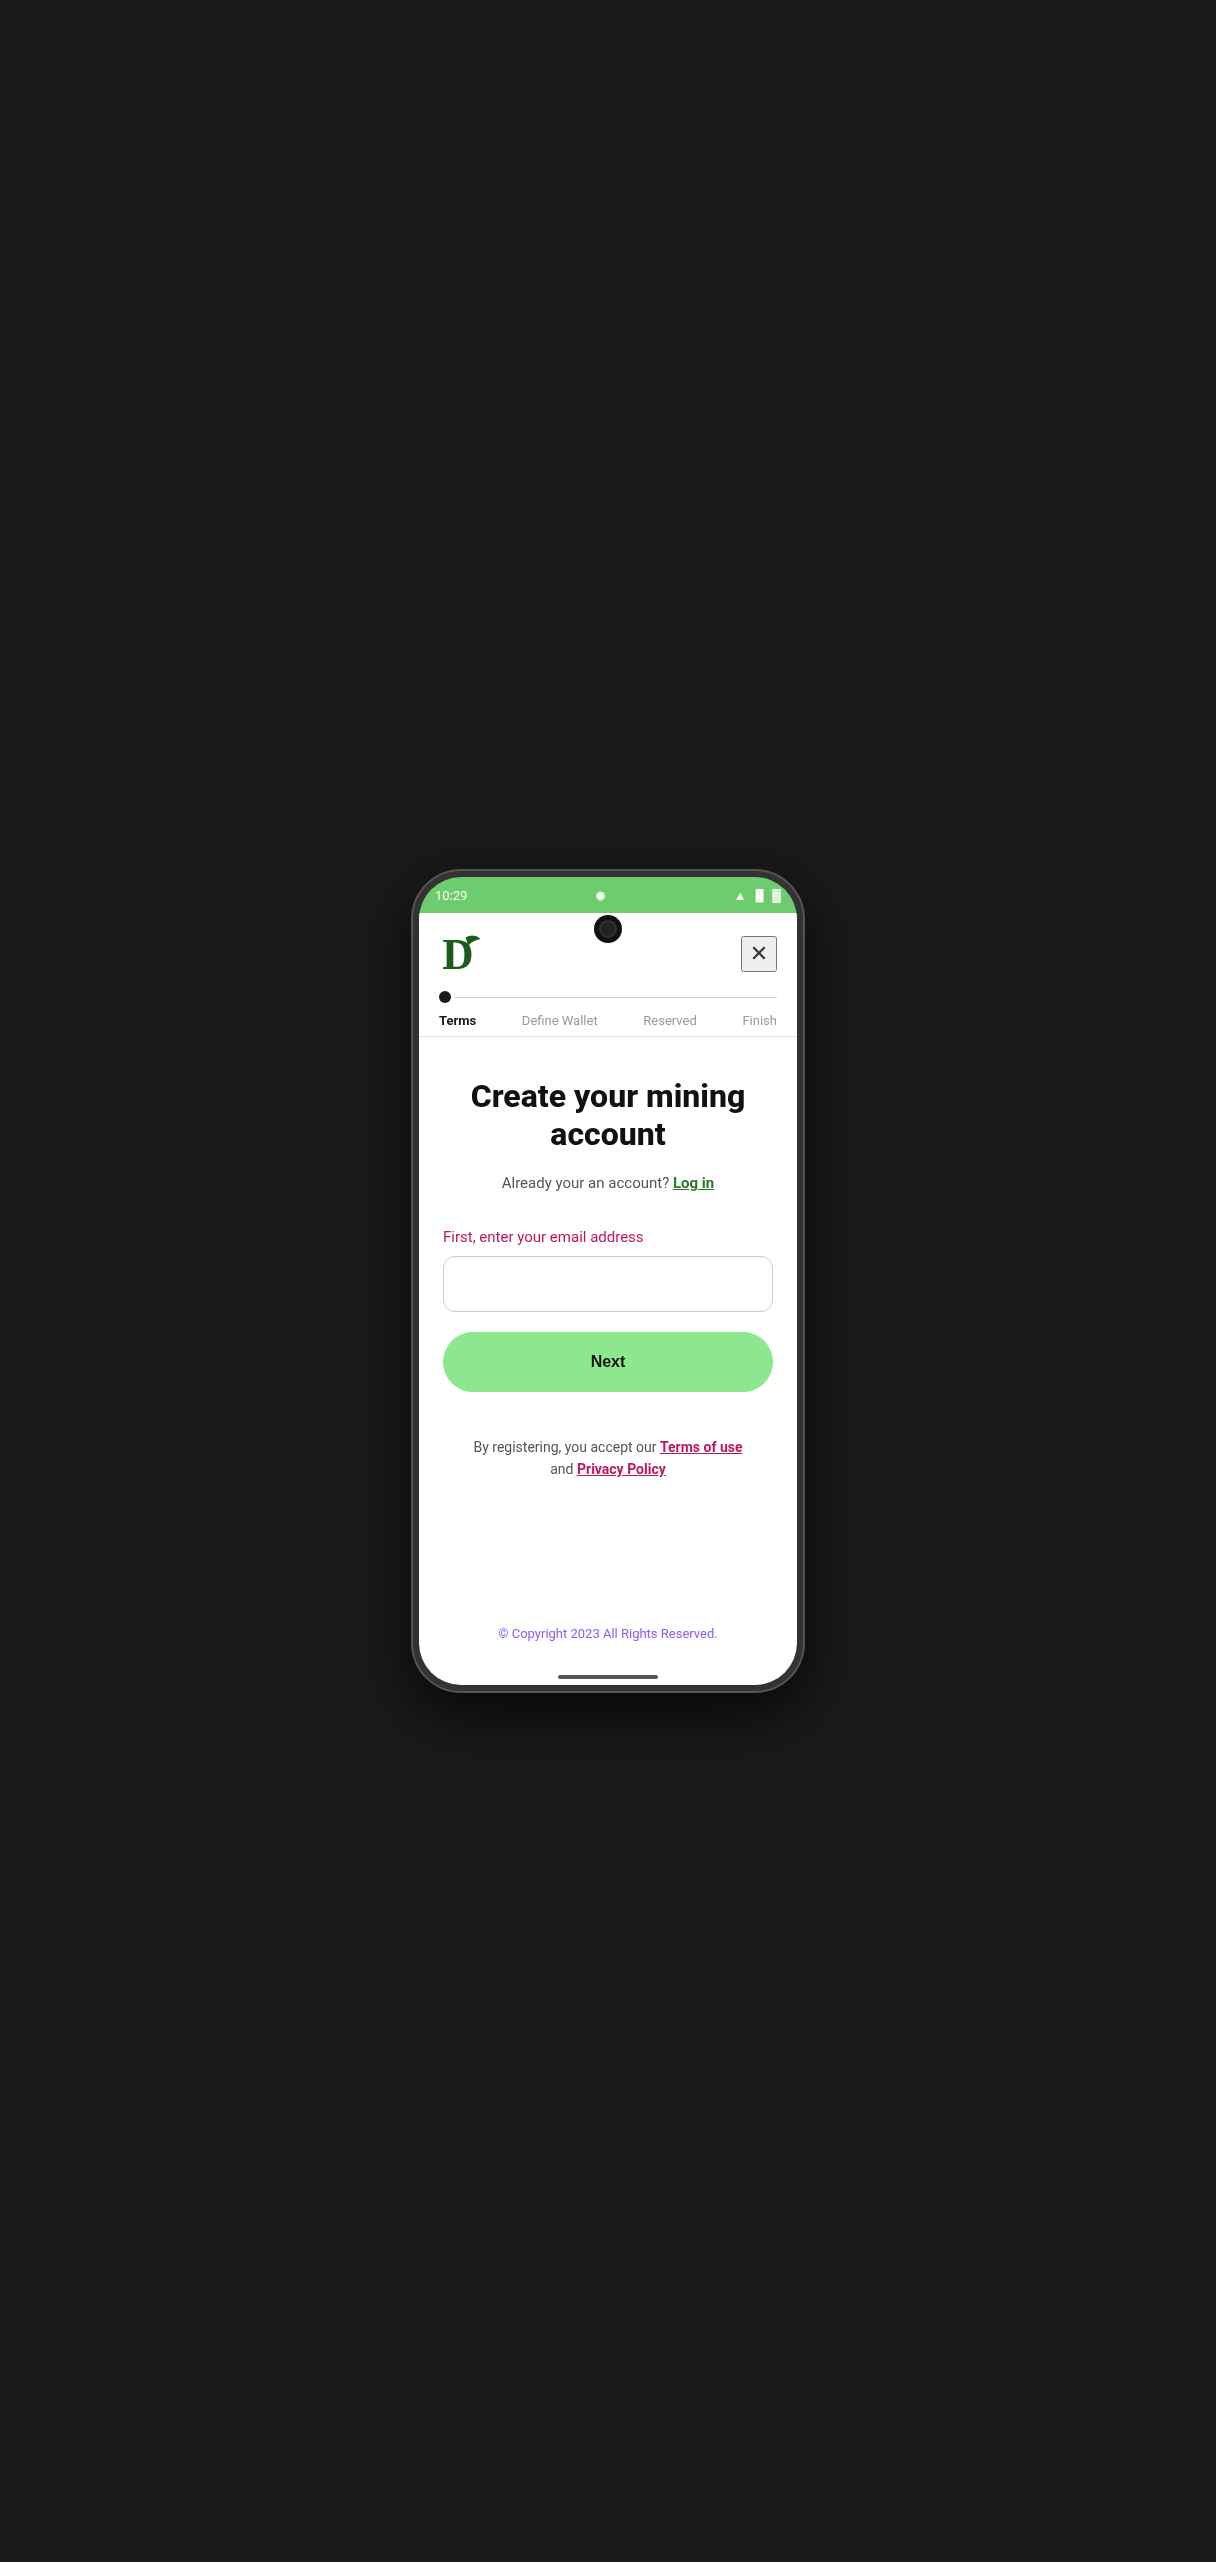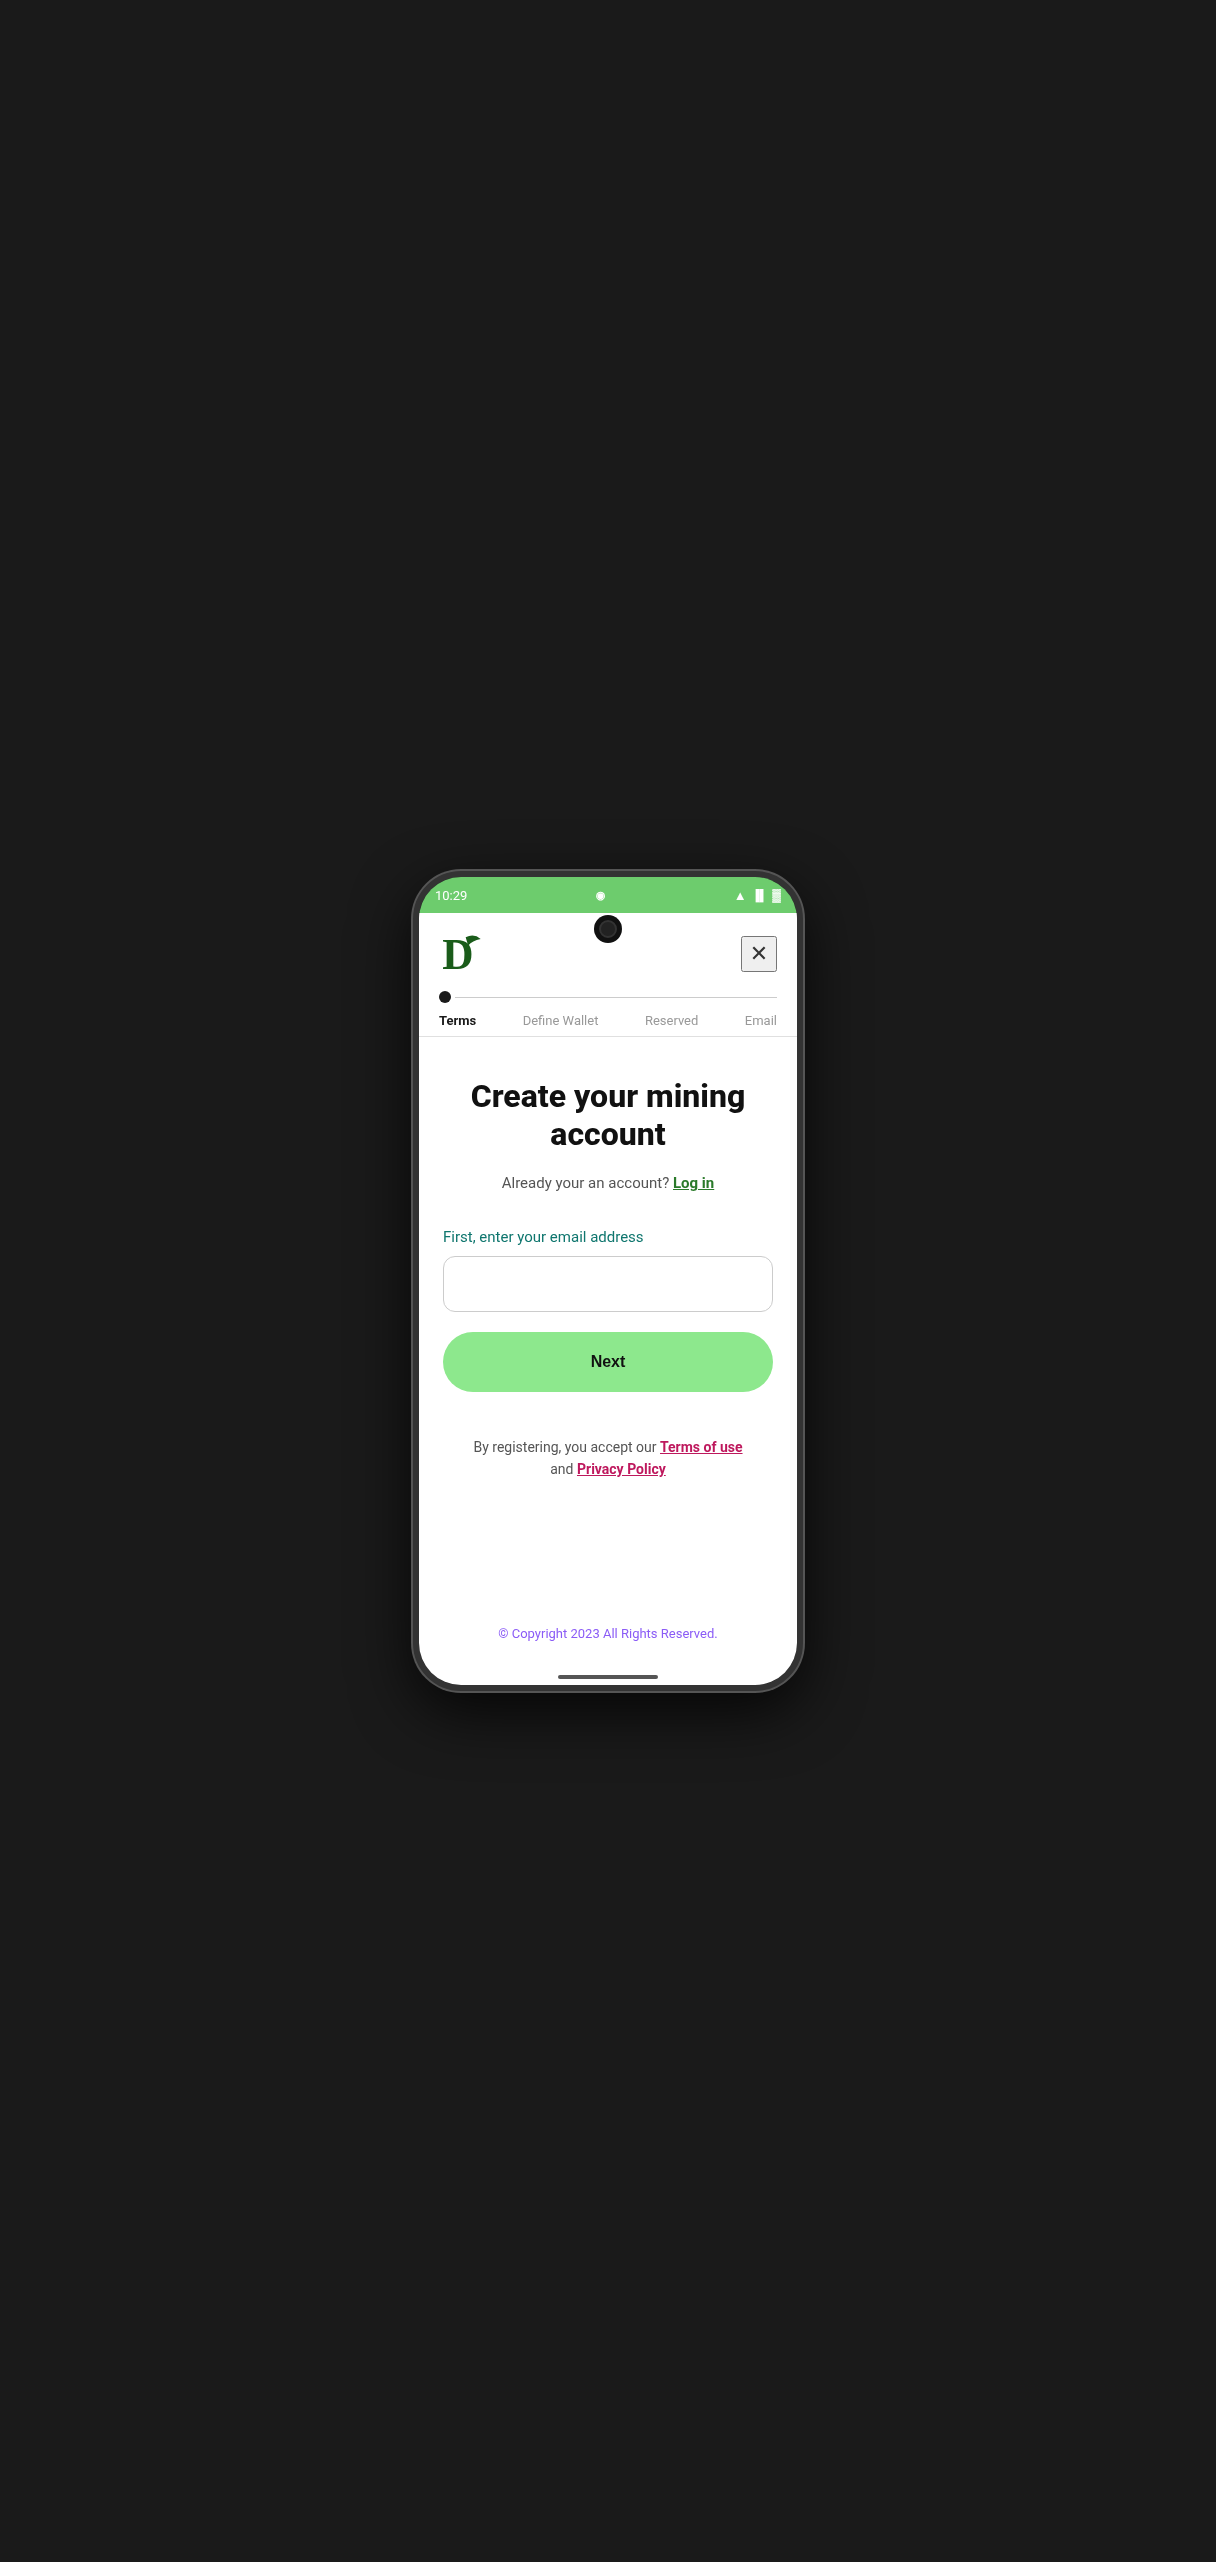--- a/index.html
+++ b/index.html
@@ -184,21 +184,21 @@
 
     .login-link {
       color: #2a7a2a;
       font-weight: 700;
       text-decoration: underline;
       cursor: pointer;
     }
 
     .field-label {
       font-size: 15px;
-      color: #0f766e;
+      color: #be185d;
       margin-bottom: 10px;
     }
 
     .email-input {
       width: 100%;
       height: 56px;
       border: 1.5px solid #ccc;
       border-radius: 12px;
       padding: 0 16px;
       font-size: 16px;
@@ -290,21 +290,21 @@
 
     <div class="step-indicator">
       <div class="step-dots">
         <div class="step-dot-active"></div>
         <div class="step-line"></div>
       </div>
       <div class="step-labels">
         <span class="step-label active">Terms</span>
         <span class="step-label">Define Wallet</span>
         <span class="step-label">Reserved</span>
-        <span class="step-label">Email</span>
+        <span class="step-label">Finish</span>
       </div>
     </div>
 
     <div class="divider"></div>
 
     <div class="main-content">
 
       <h1 class="page-title">Create your mining account</h1>
 
       <p class="login-prompt">

